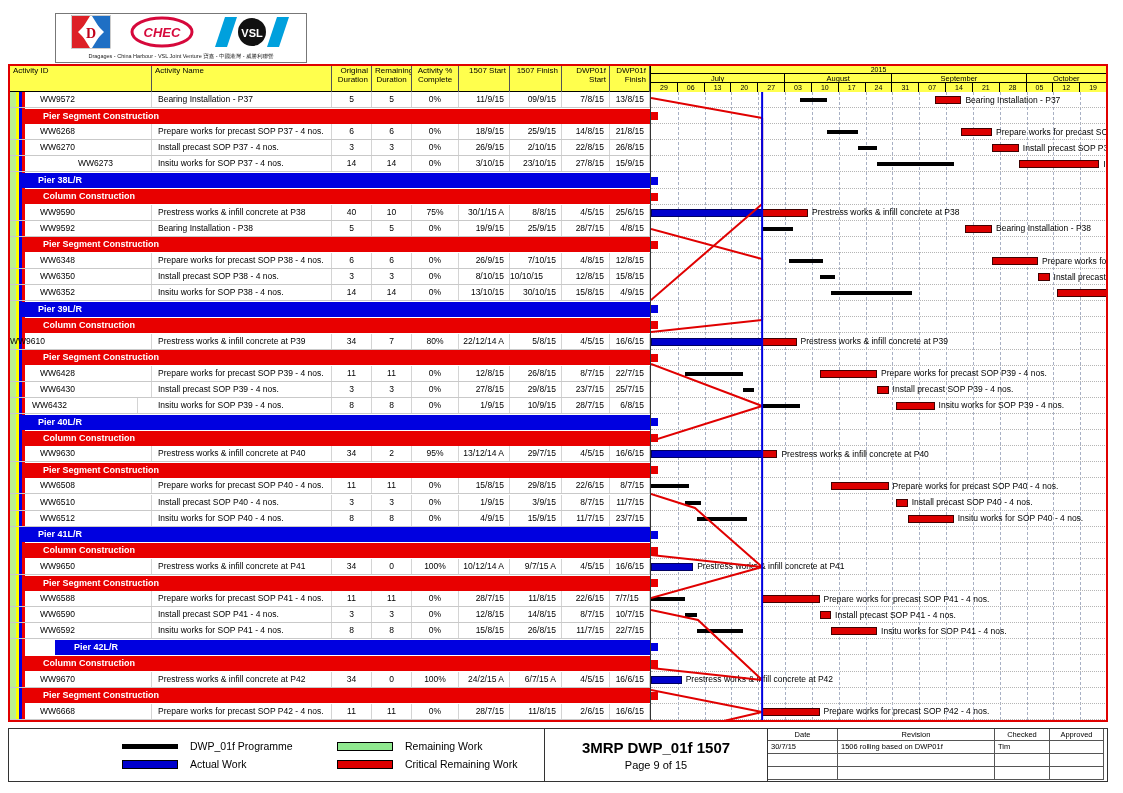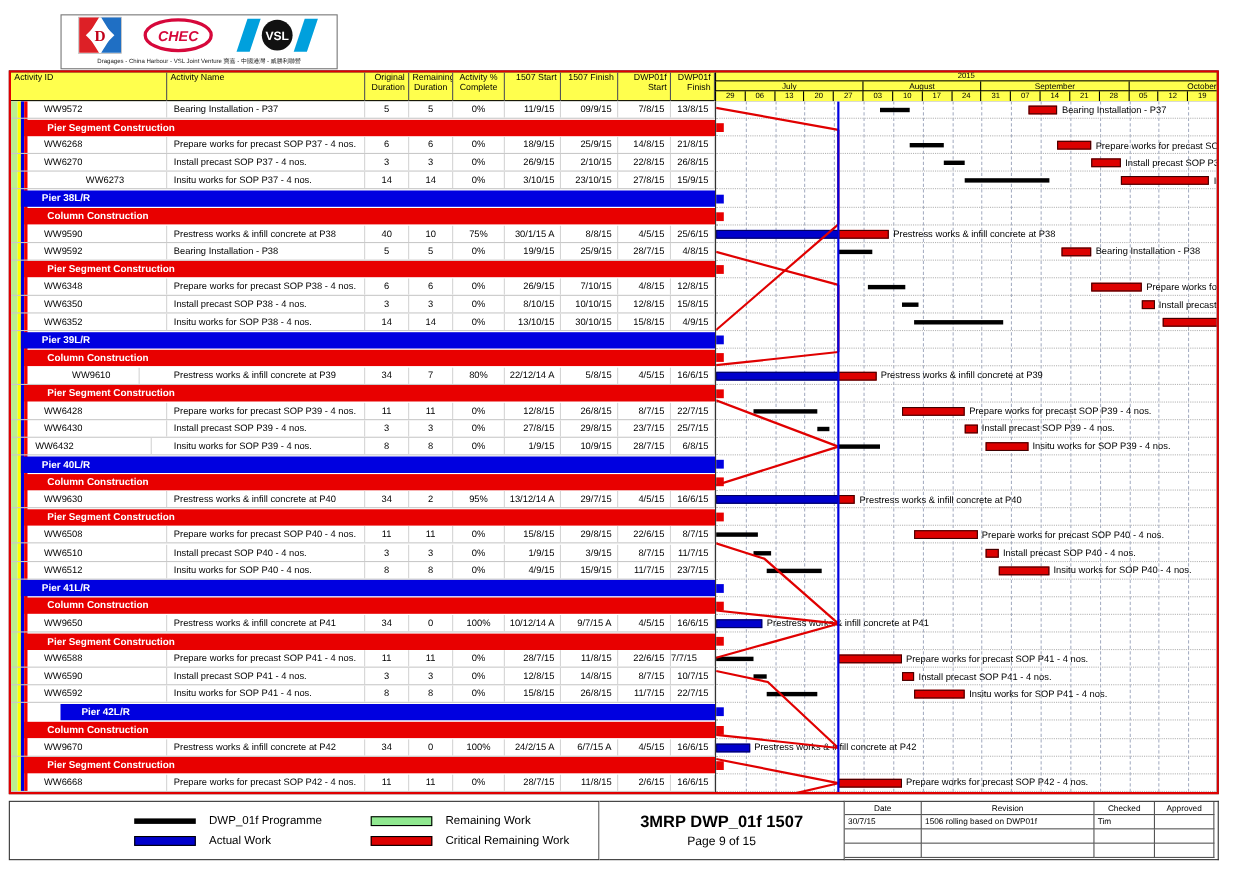--- a/index.html
+++ b/index.html
@@ -5,21 +5,21 @@
   * { margin:0; padding:0; box-sizing:border-box; }
   body { background:#e8e8e8; font-family:"Liberation Sans", sans-serif; }
   .page { position:relative; width:1123px; height:793px; background:#fff; overflow:hidden; }
 
   
   .logo-box { position:absolute; left:55px; top:13px; width:252px; height:50px; border:1px solid #777; background:#fff; }
   .logo-row { display:flex; align-items:center; justify-content:space-around; height:38px; padding:2px 6px 0 6px; }
   .logo-caption { text-align:center; font-size:5.5px; color:#222; line-height:8px; white-space:nowrap; overflow:hidden; }
 
   
-  .main { position:absolute; left:8px; top:64px; width:1100px; height:658px; border:2px solid #e00000; background:#0f172a; }
+  .main { position:absolute; left:8px; top:64px; width:1100px; height:658px; border:2px solid #e00000; background:#fef9c3; }
   .thead { position:absolute; left:0; top:0; width:640px; height:26px; background:#ffff4d; border-bottom:1px solid #000; }
   .thcell { position:absolute; top:0; height:26px; font-size:8px; color:#000; border-right:1px solid #555;
             white-space:pre-line; line-height:8.5px; padding:1px 3px 0 3px; overflow:hidden; }
   .chead { position:absolute; left:640px; top:0; width:456px; height:26px; background:#ffff4d; }
   .yearcell { position:absolute; left:0; top:0; width:456px; height:8px; font-size:7px; text-align:center; line-height:8px; border-bottom:1px solid #000; border-left:1px solid #000; }
   .mcell { position:absolute; top:8px; height:9px; font-size:7.5px; text-align:center; line-height:9px; border-left:1px solid #000; border-bottom:1px solid #000; overflow:hidden; }
   .wcell { position:absolute; top:17px; height:9px; font-size:7px; text-align:center; line-height:9px; border-left:1px solid #000; overflow:hidden; }
 
   .tbody { position:absolute; left:0; top:26px; width:640px; height:628px; overflow:hidden; background:#fff; }
   .strip { position:absolute; top:0; height:628px; }
@@ -122,21 +122,21 @@
         <div class="wcell" style="left: 134.118px; width: 26.8235px;">03</div>
         <div class="wcell" style="left: 160.941px; width: 26.8235px;">10</div>
         <div class="wcell" style="left: 187.765px; width: 26.8235px;">17</div>
         <div class="wcell" style="left: 214.588px; width: 26.8235px;">24</div>
         <div class="mcell" style="left: 241.412px; width: 134.118px;">September</div>
         <div class="wcell" style="left: 241.412px; width: 26.8235px;">31</div>
         <div class="wcell" style="left: 268.235px; width: 26.8235px;">07</div>
         <div class="wcell" style="left: 295.059px; width: 26.8235px;">14</div>
         <div class="wcell" style="left: 321.882px; width: 26.8235px;">21</div>
         <div class="wcell" style="left: 348.706px; width: 26.8235px;">28</div>
-        <div class="mcell" style="left: 375.529px; width: 80.4706px; text-align: right;">October</div>
+        <div class="mcell" style="left: 375.529px; width: 80.4706px;">October</div>
         <div class="wcell" style="left: 375.529px; width: 26.8235px;">05</div>
         <div class="wcell" style="left: 402.353px; width: 26.8235px;">12</div>
         <div class="wcell" style="left: 429.176px; width: 26.8235px;">19</div>
       </div>
     <div class="tbody" id="table-rows">
         <div class="strip" style="left: 0px; width: 6px; background: rgb(187, 240, 144);"></div>
         <div class="strip" style="left: 6px; width: 3px; background: rgb(255, 255, 0);"></div>
         <div class="strip" style="left: 9px; width: 3px; background: rgb(0, 0, 224);"></div>
         <div class="strip" style="left: 12px; width: 3px; background: rgb(238, 0, 0);"></div>
         <div class="trow act" style="top: 0px; height: 16.1px;">
@@ -228,21 +228,21 @@
           <div class="tcell" style="left: 552px; width: 48px; text-align: right; padding-right: 5px;">4/8/15</div>
           <div class="tcell" style="left: 600px; width: 40px; text-align: right; padding-right: 5px;">12/8/15</div>
         </div>
         <div class="trow act" style="top: 177.1px; height: 16.1px;">
           <div class="tcell" style="left: 0px; width: 142px; text-align: left; padding-left: 30px;">WW6350</div>
           <div class="tcell" style="left: 142px; width: 180px; text-align: left; padding-left: 6px;">Install precast SOP P38 - 4 nos.</div>
           <div class="tcell" style="left: 322px; width: 40px; text-align: center;">3</div>
           <div class="tcell" style="left: 362px; width: 40px; text-align: center;">3</div>
           <div class="tcell" style="left: 402px; width: 47px; text-align: center;">0%</div>
           <div class="tcell" style="left: 449px; width: 51px; text-align: right; padding-right: 5px;">8/10/15</div>
-          <div class="tcell" style="left: 500px; width: 52px; text-align: right; padding-right: 5px;">10/10/15</div>
+          <div class="tcell" style="left: 500px; width: 52px; padding-right: 5px;">10/10/15</div>
           <div class="tcell" style="left: 552px; width: 48px; text-align: right; padding-right: 5px;">12/8/15</div>
           <div class="tcell" style="left: 600px; width: 40px; text-align: right; padding-right: 5px;">15/8/15</div>
         </div>
         <div class="trow act" style="top: 193.2px; height: 16.1px;">
           <div class="tcell" style="left: 0px; width: 142px; text-align: left; padding-left: 30px;">WW6352</div>
           <div class="tcell" style="left: 142px; width: 180px; text-align: left; padding-left: 6px;">Insitu works for SOP P38 - 4 nos.</div>
           <div class="tcell" style="left: 322px; width: 40px; text-align: center;">14</div>
           <div class="tcell" style="left: 362px; width: 40px; text-align: center;">14</div>
           <div class="tcell" style="left: 402px; width: 47px; text-align: center;">0%</div>
           <div class="tcell" style="left: 449px; width: 51px; text-align: right; padding-right: 5px;">13/10/15</div>
@@ -250,21 +250,21 @@
           <div class="tcell" style="left: 552px; width: 48px; text-align: right; padding-right: 5px;">15/8/15</div>
           <div class="tcell" style="left: 600px; width: 40px; text-align: right; padding-right: 5px;">4/9/15</div>
         </div>
         <div class="trow" style="top: 209.3px; height: 16.1px;">
           <div class="band blue" style="left: 9px; padding-left: 19px;">Pier 39L/R</div>
         </div>
         <div class="trow" style="top: 225.4px; height: 16.1px;">
           <div class="band red" style="left: 12px; padding-left: 21px;">Column Construction</div>
         </div>
         <div class="trow act" style="top: 241.5px; height: 16.1px;">
-          <div class="tcell" style="left: 0px; width: 117px; text-align: center; padding-left: 30px;">WW9610</div>
+          <div class="tcell" style="left: 0px; width: 142px; text-align: left; ">WW9610</div>
           <div class="tcell" style="left: 142px; width: 180px; text-align: left; padding-left: 6px;">Prestress works &amp; infill concrete at P39</div>
           <div class="tcell" style="left: 322px; width: 40px; text-align: center;">34</div>
           <div class="tcell" style="left: 362px; width: 40px; text-align: center;">7</div>
           <div class="tcell" style="left: 402px; width: 47px; text-align: center;">80%</div>
           <div class="tcell" style="left: 449px; width: 51px; text-align: right; padding-right: 5px;">22/12/14 A</div>
           <div class="tcell" style="left: 500px; width: 52px; text-align: right; padding-right: 5px;">5/8/15</div>
           <div class="tcell" style="left: 552px; width: 48px; text-align: right; padding-right: 5px;">4/5/15</div>
           <div class="tcell" style="left: 600px; width: 40px; text-align: right; padding-right: 5px;">16/6/15</div>
         </div>
         <div class="trow" style="top: 257.6px; height: 16.1px;">
@@ -378,21 +378,21 @@
         </div>
         <div class="trow act" style="top: 499.1px; height: 16.1px;">
           <div class="tcell" style="left: 0px; width: 142px; text-align: left; padding-left: 30px;">WW6588</div>
           <div class="tcell" style="left: 142px; width: 180px; text-align: left; padding-left: 6px;">Prepare works for precast SOP P41 - 4 nos.</div>
           <div class="tcell" style="left: 322px; width: 40px; text-align: center;">11</div>
           <div class="tcell" style="left: 362px; width: 40px; text-align: center;">11</div>
           <div class="tcell" style="left: 402px; width: 47px; text-align: center;">0%</div>
           <div class="tcell" style="left: 449px; width: 51px; text-align: right; padding-right: 5px;">28/7/15</div>
           <div class="tcell" style="left: 500px; width: 52px; text-align: right; padding-right: 5px;">11/8/15</div>
           <div class="tcell" style="left: 552px; width: 48px; text-align: right; padding-right: 5px;">22/6/15</div>
-          <div class="tcell" style="left: 600px; width: 40px; text-align: left; padding-right: 5px;">7/7/15</div>
+          <div class="tcell" style="left: 600px; width: 40px; text-align: center; padding-right: 5px;">7/7/15</div>
         </div>
         <div class="trow act" style="top: 515.2px; height: 16.1px; padding-left: 12px;">
           <div class="tcell" style="left: 0px; width: 142px; text-align: left; padding-left: 30px;">WW6590</div>
           <div class="tcell" style="left: 142px; width: 180px; text-align: left; padding-left: 6px;">Install precast SOP P41 - 4 nos.</div>
           <div class="tcell" style="left: 322px; width: 40px; text-align: center;">3</div>
           <div class="tcell" style="left: 362px; width: 40px; text-align: center;">3</div>
           <div class="tcell" style="left: 402px; width: 47px; text-align: center;">0%</div>
           <div class="tcell" style="left: 449px; width: 51px; text-align: right; padding-right: 5px;">12/8/15</div>
           <div class="tcell" style="left: 500px; width: 52px; text-align: right; padding-right: 5px;">14/8/15</div>
           <div class="tcell" style="left: 552px; width: 48px; text-align: right; padding-right: 5px;">8/7/15</div>

